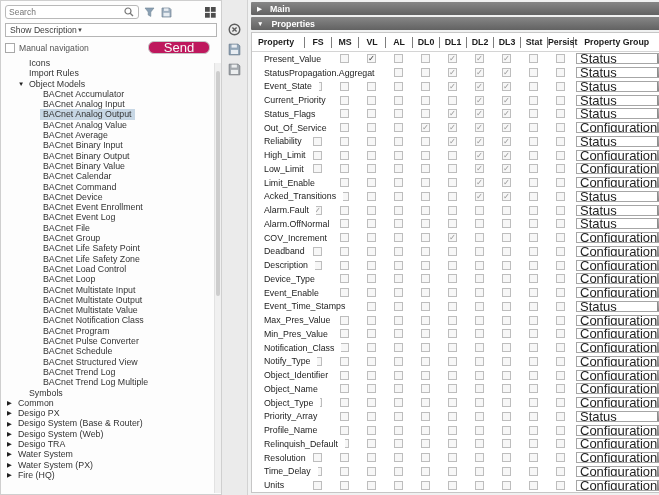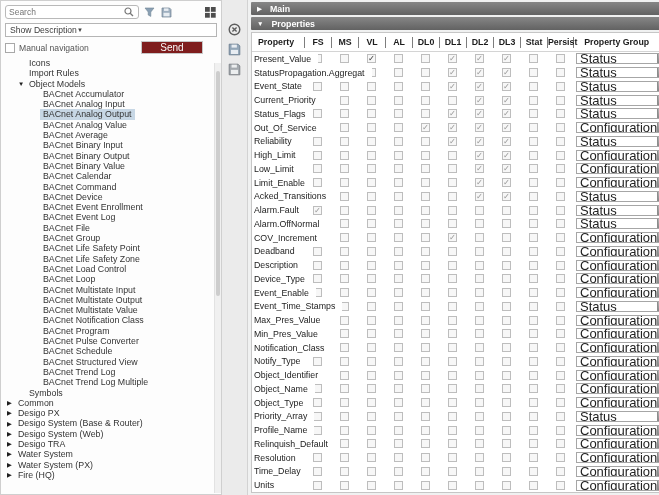--- a/index.html
+++ b/index.html
@@ -16,25 +16,25 @@
   .search-input { border:none; outline:none; flex:1; min-width:0; font-size:8.5px;
     color:#666; font-family:inherit; background:transparent; }
   .tb-icon { width:13px; height:13px; display:flex; align-items:center; justify-content:center; }
   .tb-icon.grid { margin-left:auto; }
 
   .desc-combo { margin:2px 4px; height:14px; border:1px solid #b5b5b5; background:#fff;
     display:flex; align-items:center; font-size:8.6px;
     color:#3d3d3d; padding:0 4px; }
   .combo-caret { font-size:6px; color:#444; }
 
-  .manual-row { display:flex; align-items:center; gap:4px; margin:3px 18px 2px 4px;
+  .manual-row { display:flex; align-items:center; gap:4px; margin:3px 11px 2px 4px;
     font-size:8.6px; color:#555; height:15px; }
   .mn-check { width:10px; height:10px; border:1px solid #a8a8a8; background:#fff; flex:none; }
-  .send-btn { margin-left:auto; width:62px; height:13px; background:#7f1d1d;
-    border:1px solid #c7c7c7; border-radius:0; color:#fafafa; font-size:10px;
+  .send-btn { margin-left:auto; width:62px; height:13px; background:#be185d;
+    border:1px solid #c7c7c7; border-radius:6px; color:#fafafa; font-size:13px;
     text-align:center; line-height:12px; }
 
   .tree { margin-top:3px; height:434px; overflow:hidden; font-size:8.8px; color:#333; }
   .titem { height:10.3px; display:flex; align-items:center; white-space:nowrap; }
   .titem.lvl0 { padding-left:6px; }
   .titem.lvl1 { padding-left:17px; }
   .titem.lvl2 { padding-left:31px; }
   .exp { width:8px; flex:none; font-size:6.3px; color:#1e1e1e; line-height:10px; }
   .tlabel { padding:0 3px; line-height:10.3px; }
   .titem.sel .tlabel { background:#c7d7e5; }
@@ -65,21 +65,21 @@
     border-left:1px solid #7d7d7d; }
   .th-chk.last { border-right:1px solid #7d7d7d; }
   .th-grp { flex:1; text-align:center; }
   .th-filter { width:12px; height:11px; flex:none; margin-right:2px;
     background:linear-gradient(#a3a3a3,#727272); border:1px solid #696969;
     color:#1b1b1b; font-size:5.5px; text-align:center; line-height:10px; }
 
   .tbody { flex:1; display:flex; flex-direction:column; min-height:0; }
   .trow { flex:1; display:flex; align-items:center; min-height:0; }
   .cell-prop { width:52px; flex:none; position:relative; height:100%; z-index:2; }
-  .prop-name { position:absolute; left:2px; top:50%; transform:translateY(-50%);
+  .prop-name { position:absolute; left:12px; top:50%; transform:translateY(-50%);
     white-space:nowrap; background:#fff; padding-right:7px; font-size:8.8px; color:#222; }
   .cell-chk { width:27px; flex:none; display:flex; justify-content:center; z-index:1; }
   .checkbox { width:9px; height:9px; border:1px solid #bdbdbd; background:#f7f7f7;
     font-size:8.2px; line-height:7.5px; text-align:center; color:transparent; }
   .checkbox.weak { color:#9a9a9a; }
   .checkbox.strong { color:#3c3c3c; }
   .cell-grp { flex:1; padding:0 3px 0 2px; min-width:0; }
   .combo { height:11px; border:1px solid #a6a6a6; background:#fff; display:flex; }
   .combo-text { flex:1; font-size:13px; line-height:9.5px; padding-left:3px;
     color:#222; overflow:hidden; white-space:nowrap; }

